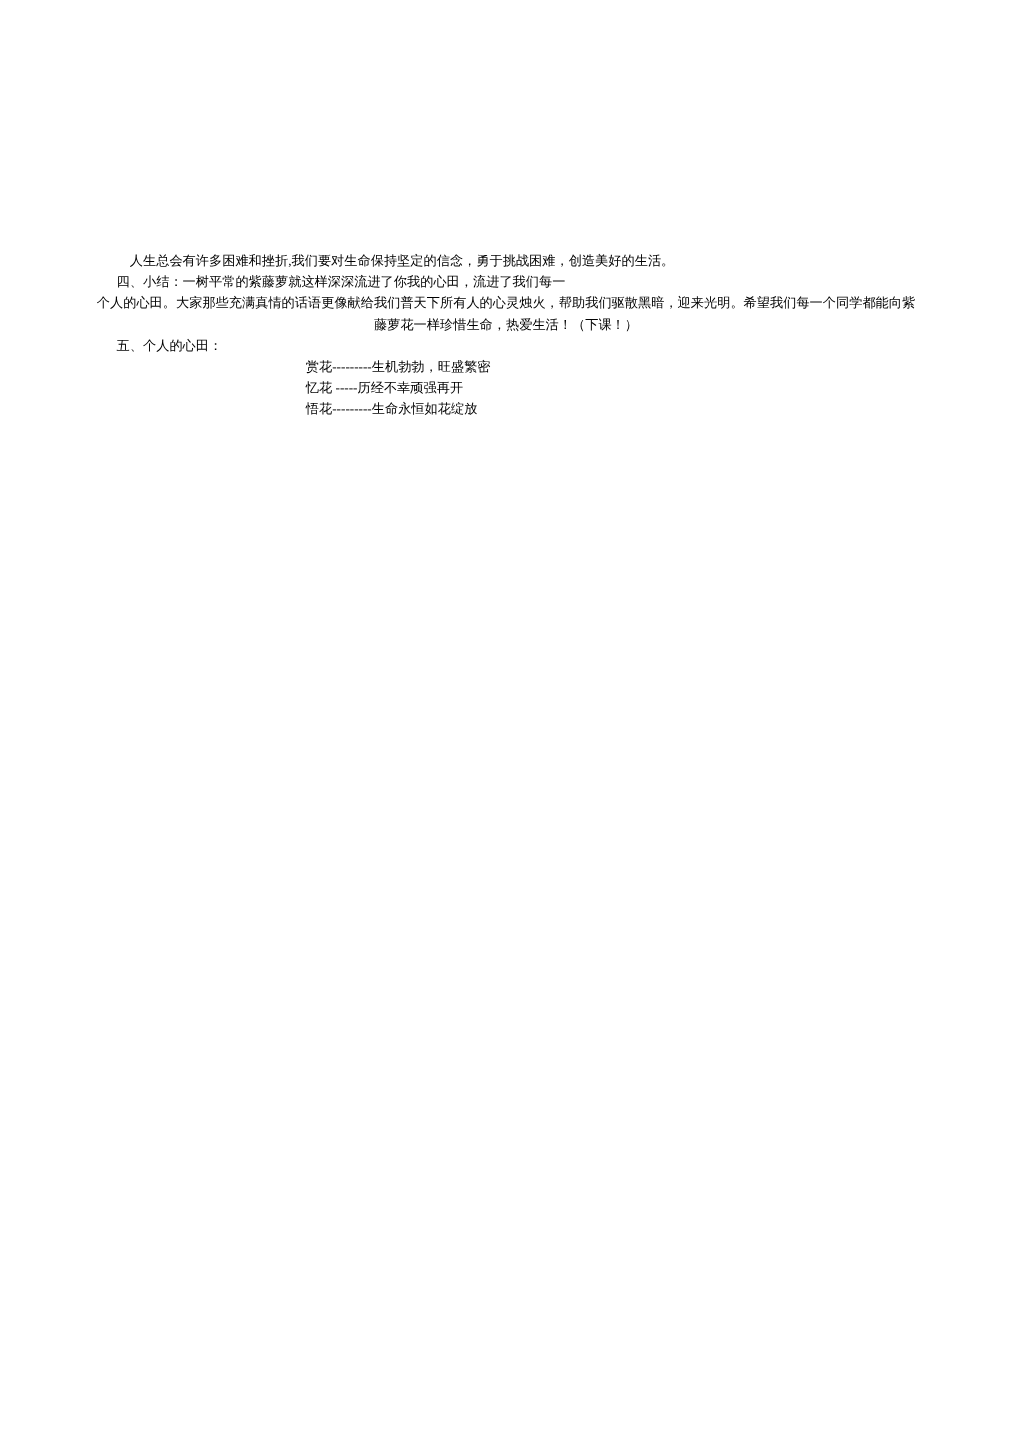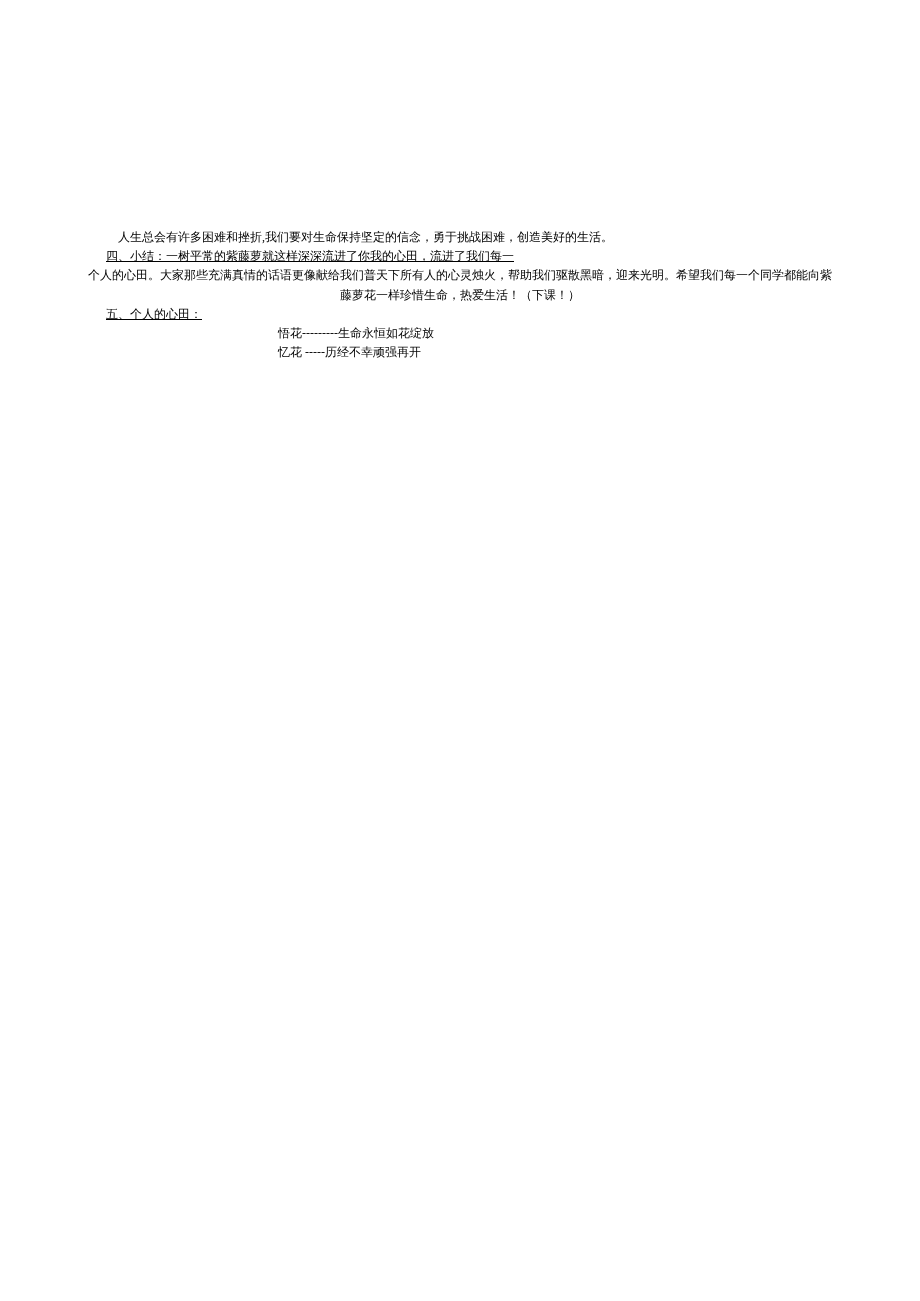--- a/index.html
+++ b/index.html
@@ -20,21 +20,20 @@
       padding-right: 88px;
     }
     .content {
       width: 100%;
     }
     .para-indent-2 {
       text-indent: 2.5em;
     }
     .para-indent-1 {
       text-indent: 1.5em;
-      text-decoration: underline;
     }
     .para-no-indent {
       text-indent: 0;
       text-align: center;
     }
     .centered-block {
       padding-left: 190px;
     }
     .line {
       display: block;
@@ -51,16 +50,17 @@
   <p class="para-indent-1">
     <span>四、小结：一树平常的紫藤萝就这样深深流进了你我的心田，流进了我们每一</span>
   </p>
   <p class="para-no-indent">
     <span>个人的心田。大家那些充满真情的话语更像献给我们普天下所有人的心灵烛火，帮助我们驱散黑暗，迎来光明。希望我们每一个同学都能向紫藤萝花一样珍惜生命，热爱生活！（下课！）</span>
   </p>
   <p class="para-indent-1">
     <span>五、个人的心田：</span>
   </p>
   <div class="centered-block">
+    <span class="line">赏花---------生机勃勃，旺盛繁密</span>
+    <span class="line">忆花 -----历经不幸顽强再开</span>
     <span class="line">悟花---------生命永恒如花绽放</span>
-    <span class="line">忆花 -----历经不幸顽强再开</span>
   </div>
 </div>
 
 </body></html>

